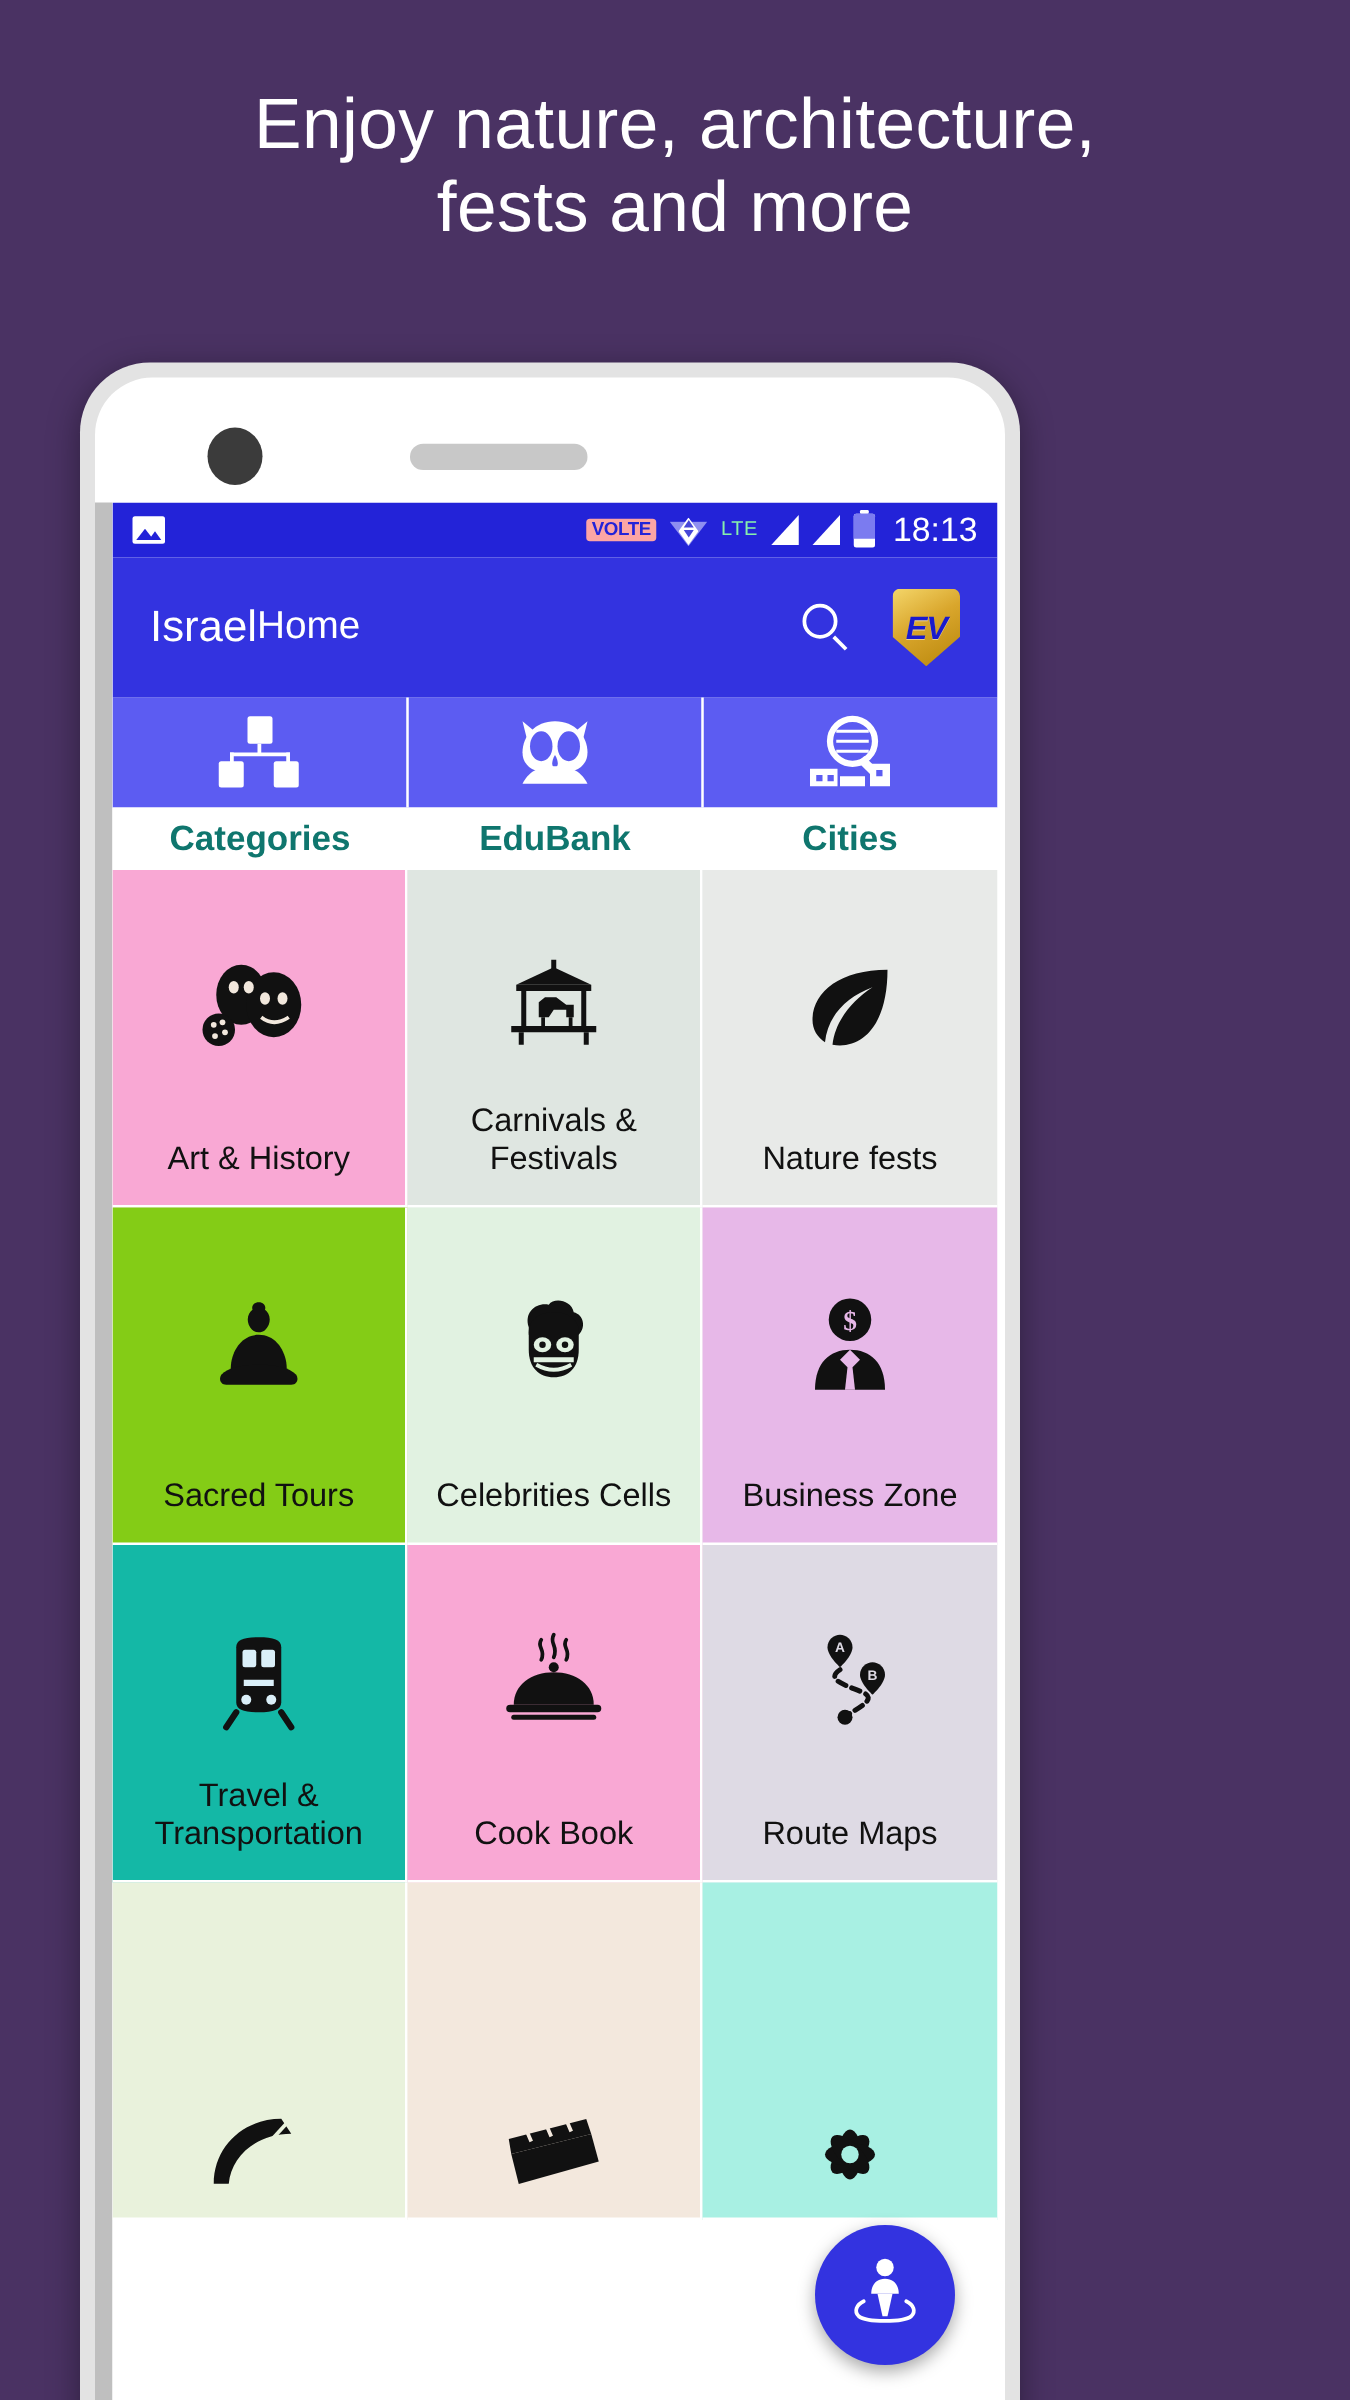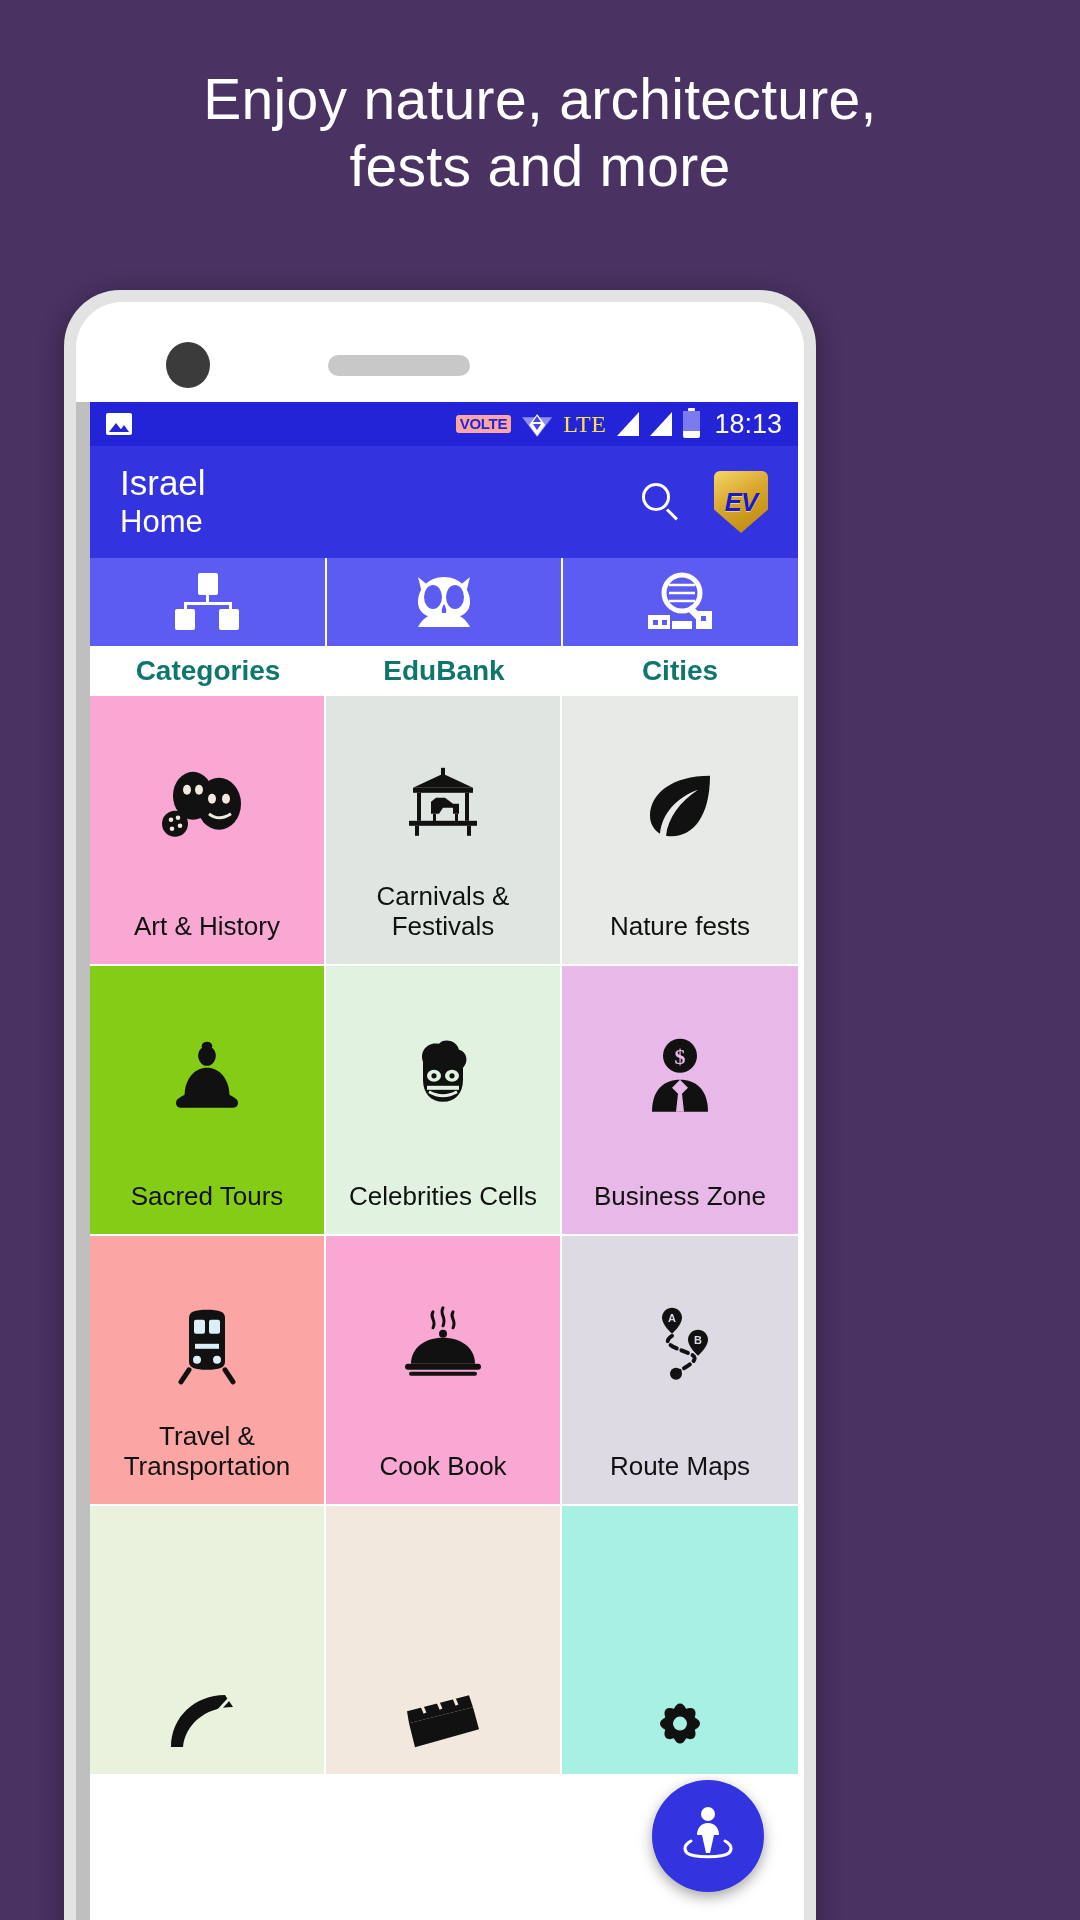--- a/index.html
+++ b/index.html
@@ -98,21 +98,21 @@
     position:absolute; left:7px; top:3px; width:16px; height:22px;
     background:#fff; clip-path:polygon(50% 0, 100% 50%, 50% 100%, 0 50%);
   }
   .wifi-ico .ar {
     position:absolute; left:11px; width:0; height:0;
     border-left:4px solid transparent; border-right:4px solid transparent;
   }
   .wifi-ico .up { top:5px; border-bottom:6px solid #4747d8; }
   .wifi-ico .dn { top:13px; border-top:6px solid #4747d8; }
   .lte {
-    color:#fde047; font-size:24px; font-weight:500; letter-spacing:0.5px;font-family:Liberation Serif, serif;
+    color:#86efac; font-size:16px; font-weight:500; letter-spacing:0.5px;
   }
   .sig {
     width:0; height:0;
     border-left:22px solid transparent; border-bottom:24px solid #fff;
   }
   .battery {
     width:17px; height:27px; border-radius:2px;
     background:#fff; position:relative;
   }
   .battery .fill {
@@ -124,21 +124,21 @@
     width:7px; height:3px; background:#fff; border-radius:1px;
   }
   .clock { color:#fff; font-size:27px; font-weight:400; margin-left:3px; }
 
   
   .appbar {
     height:112px; background:#3333e0;
     display:flex; align-items:center; padding:0 22px;
     position:relative;
   }
-  .titles { display:flex; flex-direction:column; padding-left:8px; }
+  .titles { display:flex; flex-direction:row; padding-left:8px; }
   .app-title { color:#fff; font-size:35px; line-height:1.18; font-weight:400; }
   .app-sub  { color:#fff; font-size:31px; line-height:1.25; font-weight:400; }
   .appbar-actions { margin-left:auto; display:flex; align-items:center; gap:32px; padding-right:8px; }
   .search-ico { width:42px; height:42px; position:relative; }
   .search-ico .ring {
     position:absolute; left:2px; top:2px; width:28px; height:28px;
     border:3px solid #fff; border-radius:50%;
   }
   .search-ico .handle {
     position:absolute; left:27px; top:27px; width:14px; height:3px;
@@ -399,21 +399,21 @@
               <circle cx="48" cy="20" r="17" fill="#111"></circle>
               <text x="48" y="28" font-size="22" font-weight="bold" fill="#e7b8e8" text-anchor="middle" font-family="Liberation Serif, serif">$</text>
               <path d="M20 76 C20 54 32 44 48 44 C64 44 76 54 76 76 Z" fill="#111"></path>
               <path d="M48 44 L40 52 L48 60 L56 52 Z" fill="#e7b8e8"></path>
               <path d="M46 58 L50 58 L52 76 L44 76 Z" fill="#e7b8e8"></path>
             </svg>
           </span>
           <span class="label">Business Zone</span>
         </div>
 
-        <div class="cell" style="background:#fca5a5">
+        <div class="cell" style="background:#14b8a6">
           <span class="glyph">
             <svg width="96" height="80" viewBox="0 0 96 80">
               <path d="M30 12 C30 6 36 4 48 4 C60 4 66 6 66 12 L66 56 C66 62 60 64 48 64 C36 64 30 62 30 56 Z" fill="#111"></path>
               <rect x="35" y="14" width="11" height="14" fill="#daeff8" rx="2"></rect>
               <rect x="50" y="14" width="11" height="14" fill="#daeff8" rx="2"></rect>
               <rect x="36" y="38" width="24" height="5" fill="#daeff8"></rect>
               <circle cx="38" cy="54" r="4" fill="#daeff8"></circle>
               <circle cx="58" cy="54" r="4" fill="#daeff8"></circle>
               <path d="M30 64 L22 76 M66 64 L74 76" stroke="#111" stroke-width="5" stroke-linecap="round"></path>
             </svg>

